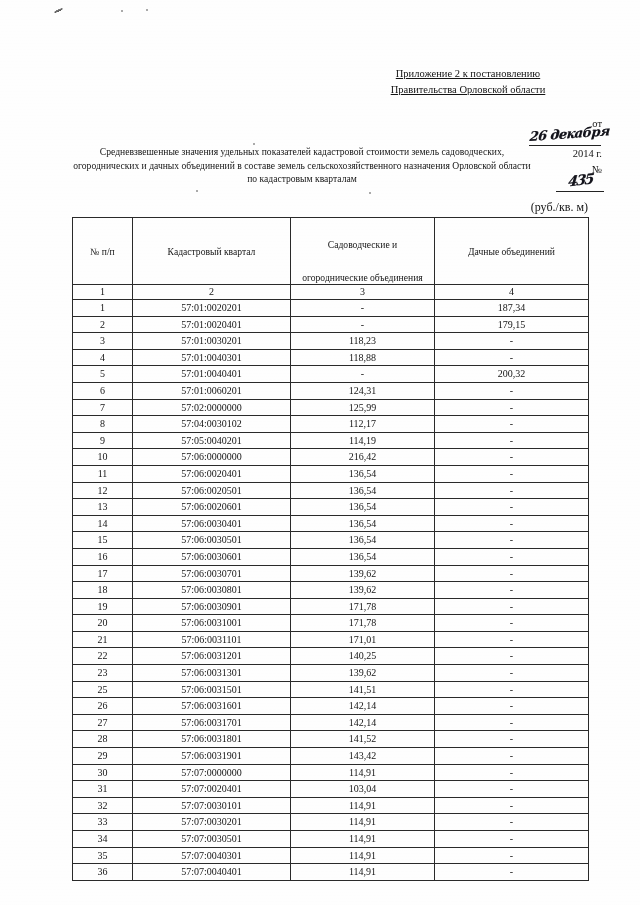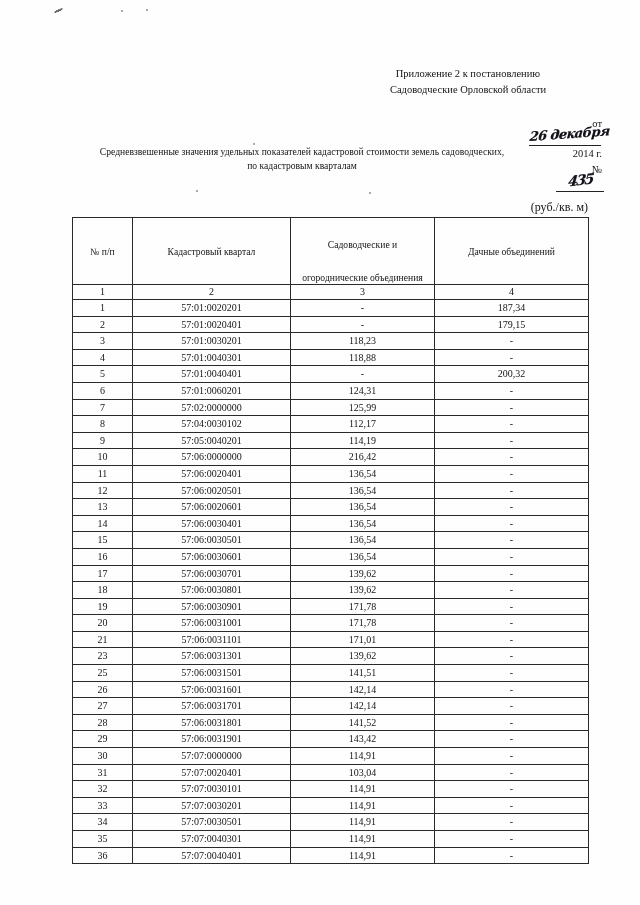--- a/index.html
+++ b/index.html
@@ -43,21 +43,21 @@
   
   .doc-header {
     position: absolute;
     left: 332px;
     top: 66px;
     width: 272px;
     font-size: 10.5px;
     line-height: 16px;
     text-align: center;
   }
-  .doc-header .ln { white-space: nowrap; }
+  .doc-header .ln { white-space: nowrap; text-decoration: underline; }
 
   .date-line {
     margin-top: 18px;
     text-align: left;
     padding-left: 8px;
     display: flex;
     align-items: flex-end;
     font-size: 10.5px;
     white-space: nowrap;
     flex-direction: column;
@@ -170,36 +170,37 @@
 
   <div class="scan-mark"></div>
   <div class="speck" style="left:121px;top:10px;"></div>
   <div class="speck" style="left:146px;top:9px;"></div>
   <div class="speck" style="left:253px;top:143px;"></div>
   <div class="speck" style="left:196px;top:190px;"></div>
   <div class="speck" style="left:369px;top:192px;"></div>
 
   <div class="doc-header">
     <div class="ln">Приложение 2  к постановлению</div>
-    <div class="ln">Садоводческие Орловской области</div>
+    <div class="ln">Правительства Орловской области</div>
     <div class="date-line">
       <span class="lbl">от</span>
       <span class="hw-slot date-slot">
         <span class="hw">26 декабря</span>
       </span>
       <span class="lbl">2014 г.</span>
       <span class="lbl" style="margin-left:4px;">№</span>
       <span class="hw-slot num-slot">
         <span class="hw num">435</span>
       </span>
     </div>
   </div>
 
   <div class="title-block">
     <div>Средневзвешенные значения удельных показателей кадастровой стоимости земель садоводческих,</div>
+    <div>огороднических и дачных объединений в составе земель сельскохозяйственного назначения Орловской области</div>
     <div>по кадастровым кварталам</div>
   </div>
 
   <div class="units">(руб./кв. м)</div>
 
   <div class="tbl-wrap">
     <table class="grid">
       <colgroup>
         <col class="c1">
           <col class="c2">
@@ -344,20 +345,26 @@
             <td>171,78</td>
             <td>-</td>
           </tr>
           <tr>
             <td>21</td>
             <td>57:06:0031101</td>
             <td>171,01</td>
             <td>-</td>
           </tr>
           <tr>
+            <td>22</td>
+            <td>57:06:0031201</td>
+            <td>140,25</td>
+            <td>-</td>
+          </tr>
+          <tr>
             <td>23</td>
             <td>57:06:0031301</td>
             <td>139,62</td>
             <td>-</td>
           </tr>
           <tr>
             <td>25</td>
             <td>57:06:0031501</td>
             <td>141,51</td>
             <td>-</td>

